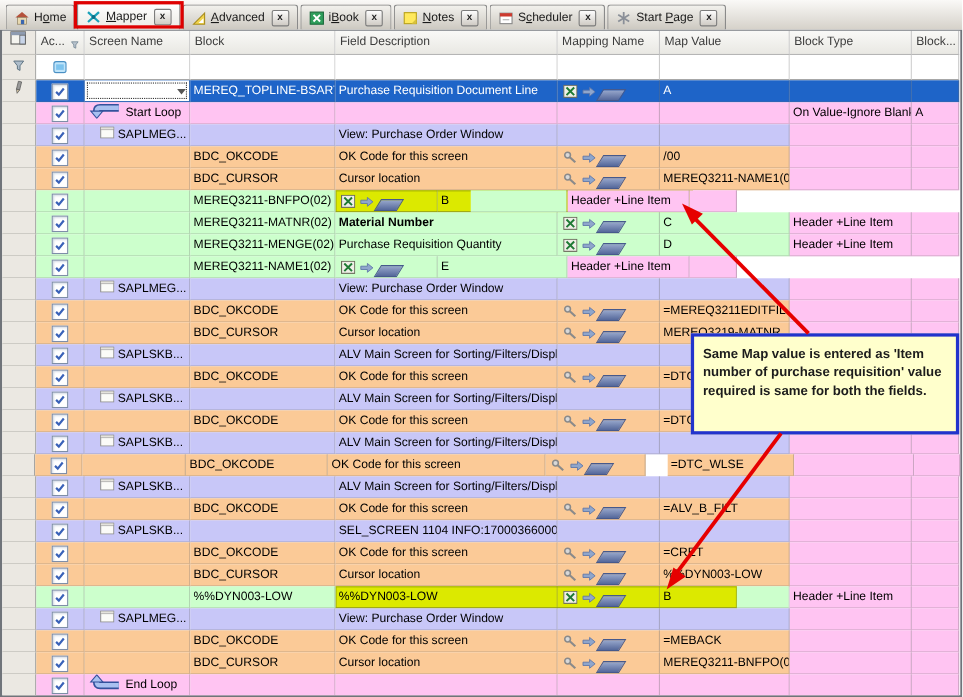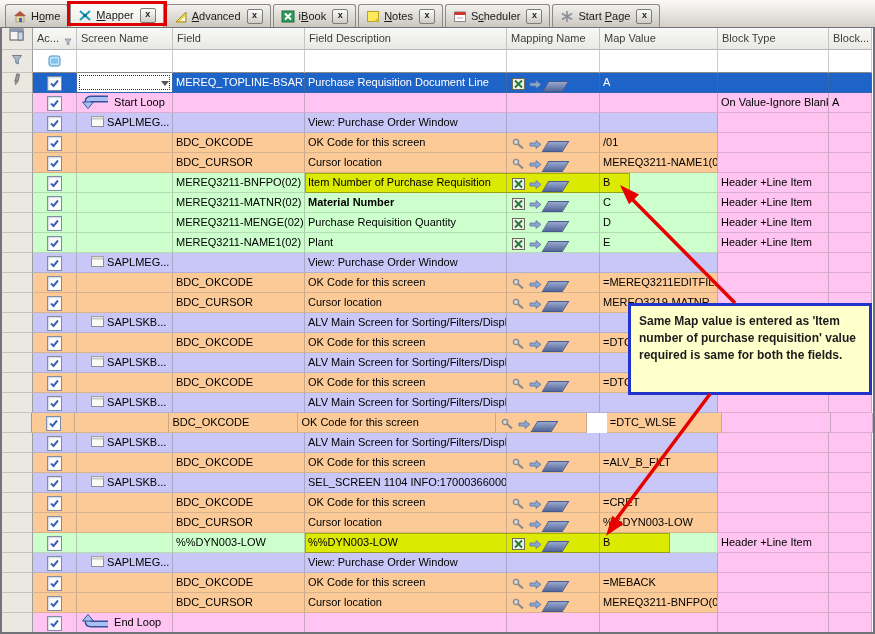--- a/index.html
+++ b/index.html
@@ -139,21 +139,21 @@
           <span><svg width="16" height="14">
               <rect x="1" y="1" width="13" height="11" fill="#F5F4EF" stroke="#5A5A5A"></rect>
               <rect x="1" y="1" width="13" height="3" fill="#8E9BB0"></rect>
               <rect x="9" y="4" width="5" height="8" fill="#C8D4E8" stroke="#5A5A5A" stroke-width="0.7"></rect>
             </svg></span>
         </div>
         <div class="cell" style="width: 44px;">Ac...<span style="float: right; margin-top: 4px;"><svg width="8" height="8">
               <path d="M1 1 H7 L4.9 3.8 V6.8 L3.1 6 V3.8 Z" fill="#B9C4CE" stroke="#6E8290" stroke-width="0.7"></path>
             </svg></span></div>
         <div class="cell" style="width: 96px;">Screen Name</div>
-        <div class="cell" style="width: 132px;">Field</div>
+        <div class="cell" style="width: 132px;">Block</div>
         <div class="cell" style="width: 202px;">Field Description</div>
         <div class="cell" style="width: 93px;">Mapping Name</div>
         <div class="cell" style="width: 118px;">Map Value</div>
         <div class="cell" style="width: 111px;">Block Type</div>
         <div class="cell" style="width: 43px;">Block...</div>
       </div>
       <div class="frow">
         <div class="cell gutter" style="width: 31px;">
           <span><svg width="12" height="12">
               <path d="M1.5 1.5 H10.5 L7.2 5.8 V10 L4.8 8.8 V5.8 Z" fill="#AEBDCB" stroke="#5E7382" stroke-width="0.9"></path>
@@ -266,21 +266,21 @@
         <div class="cell" style="width: 93px; background: rgb(251, 202, 151); padding: 0px;"><span class="mapicons" style="margin-top:4px">
             <span><svg width="13" height="12">
                 <circle cx="4" cy="4" r="2.6" fill="#D8D8D8" stroke="#8A8A8A" stroke-width="1.4"></circle>
                 <line x1="6" y1="6" x2="11" y2="10.5" stroke="#8A8A8A" stroke-width="2"></line>
               </svg></span>
             <span><svg width="14" height="11">
                 <polygon points="2,4 8,4 8,1.5 13,5.5 8,9.5 8,7 2,7" fill="#8FA6CC" stroke="#5E76A8" stroke-width="0.8"></polygon>
               </svg></span>
             <span class="flagshape"></span>
           </span></div>
-        <div class="cell" style="width: 118px; background: rgb(251, 202, 151);">/01</div>
+        <div class="cell" style="width: 118px; background: rgb(251, 202, 151);">/00</div>
         <div class="cell" style="width: 111px; background: rgb(255, 196, 242);"></div>
         <div class="cell" style="width: 43px; background: rgb(255, 196, 242);"></div>
       </div>
       <div class="row">
         <div class="cell gutter" style="width: 31px;"></div>
         <div class="cell acc" style="width: 44px; background: rgb(251, 202, 151);">
           <span class="ck">
             <svg width="11" height="11">
               <path d="M2 5.5 L4.5 8 L9 2.5" stroke="#3A62B8" stroke-width="2" fill="none"></path>
             </svg>
@@ -308,21 +308,20 @@
         <div class="cell gutter" style="width: 31px;"></div>
         <div class="cell acc" style="width: 44px; background: rgb(204, 255, 204);">
           <span class="ck">
             <svg width="11" height="11">
               <path d="M2 5.5 L4.5 8 L9 2.5" stroke="#3A62B8" stroke-width="2" fill="none"></path>
             </svg>
           </span>
         </div>
         <div class="cell" style="width: 96px; background: rgb(204, 255, 204);"></div>
         <div class="cell" style="width: 132px; background: rgb(204, 255, 204);">MEREQ3211-BNFPO(02)</div>
-        <div class="cell" style="width: 202px; background: transparent;">Item Number of Purchase Requisition</div>
         <div class="cell" style="width: 93px; background: transparent; padding: 0px;"><span class="mapicons" style="margin-top:4px">
             <span><svg width="13" height="12">
                 <rect x="0.5" y="0.5" width="12" height="11" fill="#EFEFE7" stroke="#6A6A5A"></rect>
                 <path d="M3 2.5 L10 9.5 M10 2.5 L3 9.5" stroke="#1E7A34" stroke-width="1.8"></path>
               </svg></span>
             <span><svg width="14" height="11">
                 <polygon points="2,4 8,4 8,1.5 13,5.5 8,9.5 8,7 2,7" fill="#8FA6CC" stroke="#5E76A8" stroke-width="0.8"></polygon>
               </svg></span>
             <span class="flagshape"></span>
           </span></div>
@@ -386,21 +385,20 @@
         <div class="cell gutter" style="width: 31px;"></div>
         <div class="cell acc" style="width: 44px; background: rgb(204, 255, 204);">
           <span class="ck">
             <svg width="11" height="11">
               <path d="M2 5.5 L4.5 8 L9 2.5" stroke="#3A62B8" stroke-width="2" fill="none"></path>
             </svg>
           </span>
         </div>
         <div class="cell" style="width: 96px; background: rgb(204, 255, 204);"></div>
         <div class="cell" style="width: 132px; background: rgb(204, 255, 204);">MEREQ3211-NAME1(02)</div>
-        <div class="cell" style="width: 202px; background: rgb(204, 255, 204);">Plant</div>
         <div class="cell" style="width: 93px; background: rgb(204, 255, 204); padding: 0px;"><span class="mapicons" style="margin-top:4px">
             <span><svg width="13" height="12">
                 <rect x="0.5" y="0.5" width="12" height="11" fill="#EFEFE7" stroke="#6A6A5A"></rect>
                 <path d="M3 2.5 L10 9.5 M10 2.5 L3 9.5" stroke="#1E7A34" stroke-width="1.8"></path>
               </svg></span>
             <span><svg width="14" height="11">
                 <polygon points="2,4 8,4 8,1.5 13,5.5 8,9.5 8,7 2,7" fill="#8FA6CC" stroke="#5E76A8" stroke-width="0.8"></polygon>
               </svg></span>
             <span class="flagshape"></span>
           </span></div>

